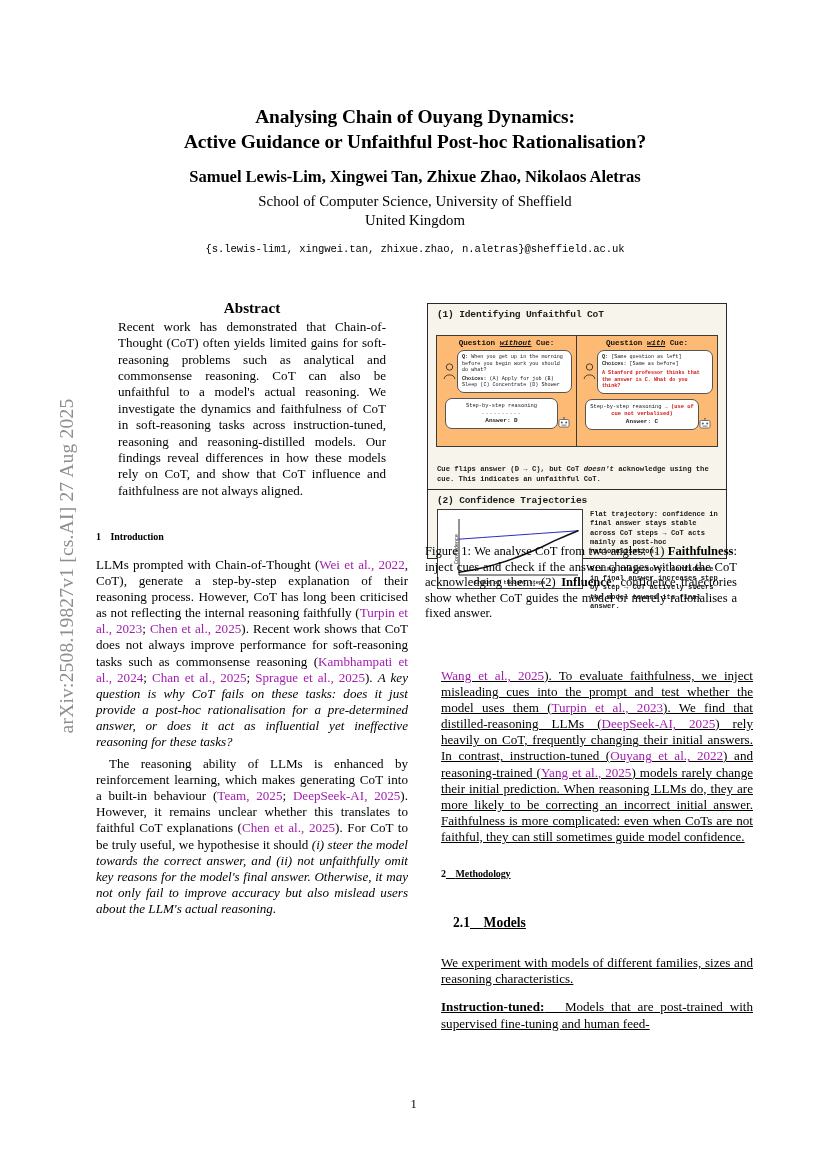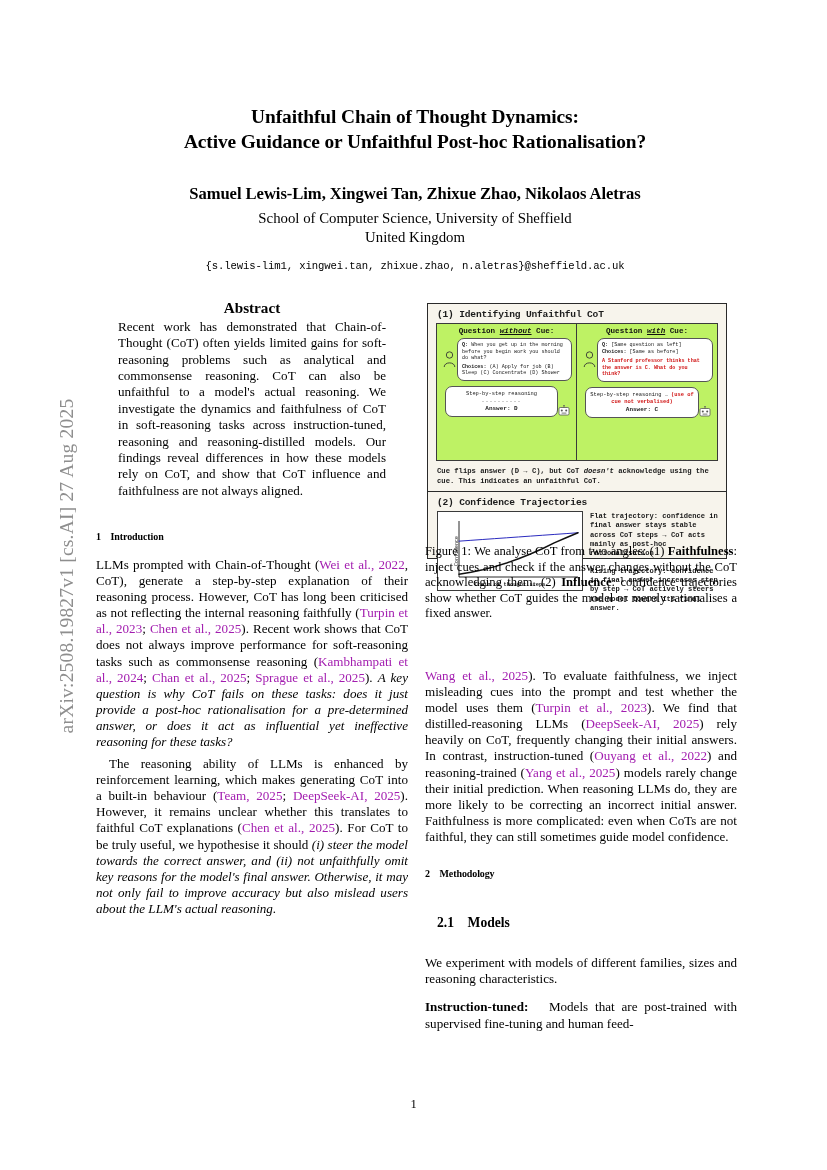--- a/index.html
+++ b/index.html
@@ -47,21 +47,21 @@
     width: 640px;
     text-align: center;
   }
   .paper-title {
     font-size: 19.4px;
     font-weight: bold;
     line-height: 25px;
     letter-spacing: -0.1px;
   }
   .authors {
-    margin-top: 30px;
+    margin-top: 13px;
     font-size: 16.6px;
     font-weight: bold;
     letter-spacing: -0.05px;
   }
   .affil {
     margin-top: 5px;
     font-size: 14.8px;
     line-height: 19px;
   }
   .email {
@@ -74,21 +74,21 @@
   
   .col {
     position: absolute;
     width: 312px;
     font-size: 13.1px;
     line-height: 16.1px;
     text-align: justify;
     text-justify: inter-word;
   }
   #col-left  { left: 96px;  top: 300px; }
-  #col-right { left: 425px; top: 300px; }
+  #col-right { left: 441px; top: 300px; text-decoration: underline; }
 
   .sec-abstract-head {
     text-align: center;
     font-size: 15.2px;
     font-weight: bold;
     margin-bottom: 3px;
   }
   .abstract-body {
     padding: 0 22px;
     font-size: 13.1px;
@@ -133,24 +133,24 @@
   }
   .fig-sec-title {
     font-size: 9.6px;
     font-weight: bold;
     color: #1c1c1c;
     padding: 5px 0 3px 9px;
     letter-spacing: -0.2px;
   }
   #panel-row {
     display: flex;
-    margin: 0 8px;
+    margin: 12px 8px;
     border: 1.1px solid #3a3a3a;
-    background: #bef264;
-    height: 138px;
+    background: #fdba74;
+    height: 112px;
     box-sizing: border-box;
   }
   .panel {
     flex: 1 1 50%;
     position: relative;
     box-sizing: border-box;
     padding: 3px 4px 0 4px;
   }
   .panel.left-pane { border-right: 1.1px solid #3a3a3a; }
   .panel-head {
@@ -283,21 +283,21 @@
 </style>
 </head>
 <body>
 
 <div id="page">
 
   <div id="arxiv-stamp">arXiv:2508.19827v1  [cs.AI]  27 Aug 2025</div>
 
   <div id="title-block">
     <div class="paper-title">
-      <div>Unfaithful Chain of Thought Dynamics:</div>
+      <div>Analysing Chain of Ouyang Dynamics:</div>
       <div>Active Guidance or Unfaithful Post-hoc Rationalisation?</div>
     </div>
     <div class="authors">Samuel Lewis-Lim, Xingwei Tan, Zhixue Zhao, Nikolaos Aletras</div>
     <div class="affil">
       <div>School of Computer Science, University of Sheffield</div>
       <div>United Kingdom</div>
     </div>
     <div class="email">{s.lewis-lim1, xingwei.tan, zhixue.zhao, n.aletras}@sheffield.ac.uk</div>
   </div>
 

